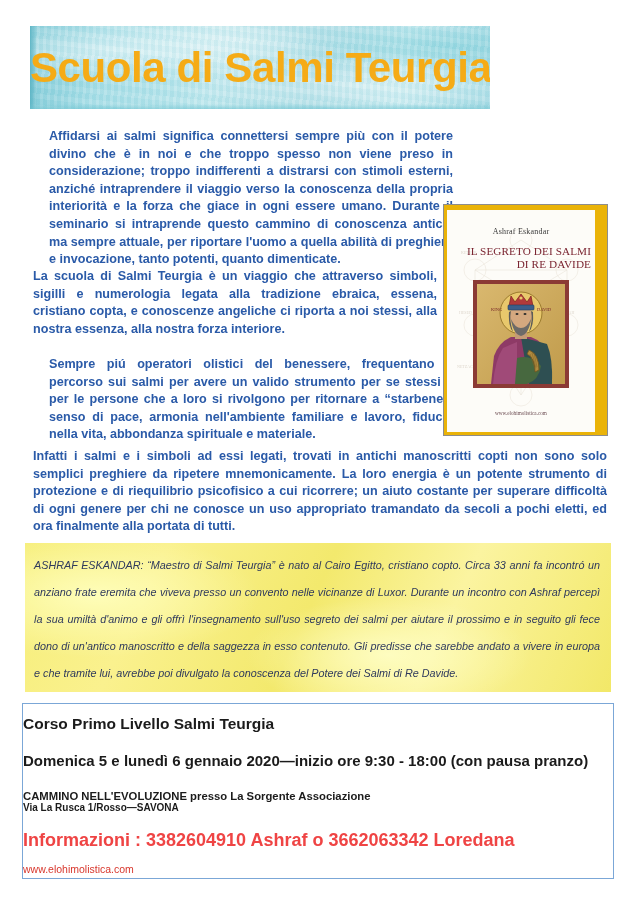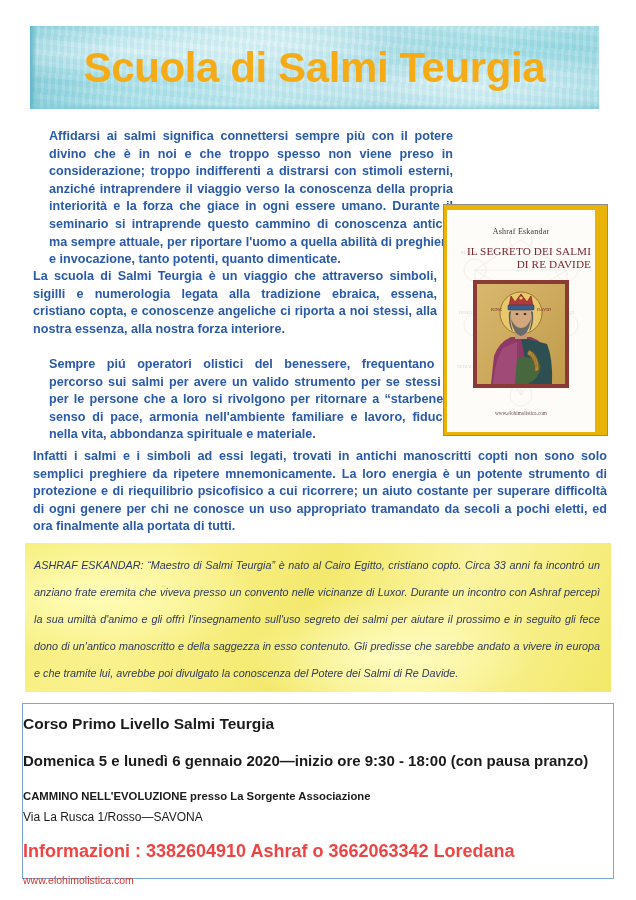--- a/index.html
+++ b/index.html
@@ -13,21 +13,21 @@
     position: relative;
     font-family: "Liberation Sans", sans-serif;
     overflow: hidden;
   }
 
   
   #header-banner {
     position: absolute;
     left: 30px;
     top: 26px;
-    width: 569px;
+    width: 460px;
     height: 83px;
     overflow: hidden;
     background:
       radial-gradient(ellipse 70% 55% at 18% 30%, rgba(255,255,255,0.55), rgba(255,255,255,0) 70%),
       radial-gradient(ellipse 60% 50% at 72% 72%, rgba(255,255,255,0.45), rgba(255,255,255,0) 70%),
       radial-gradient(ellipse 40% 60% at 45% 15%, rgba(255,255,255,0.35), rgba(255,255,255,0) 70%),
       radial-gradient(ellipse 50% 40% at 90% 25%, rgba(124,206,216,0.55), rgba(255,255,255,0) 70%),
       linear-gradient(100deg, #7fc9d6 0%, #a5dde6 16%, #bce6ec 40%, #a9dbe4 62%, #bfe7ed 80%, #a3d9e3 100%);
   }
   #header-banner .wash {
@@ -196,23 +196,23 @@
     font-family: "Liberation Sans", sans-serif;
   }
   #course-venue {
     margin-top: 21px;
     font-size: 11.3px;
     font-weight: bold;
     color: #1b1b1b;
     font-family: "Liberation Sans", sans-serif;
   }
   #course-address {
-    margin-top: 8px;
-    font-size: 12px;
-    font-weight: normal;
+    margin-top: 0;
+    font-size: 10px;
+    font-weight: bold;
     color: #1b1b1b;
     font-family: "Liberation Sans", sans-serif;
   }
   #contact-line {
     margin-top: 17px;
     font-size: 18px;
     font-weight: bold;
     color: #ef4444;
     font-family: "Liberation Sans", sans-serif;
   }

